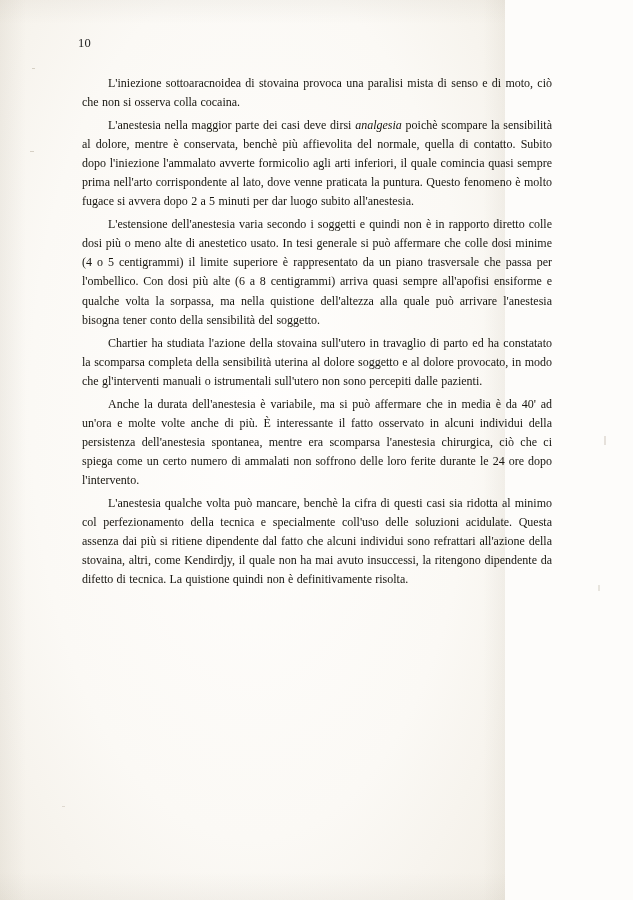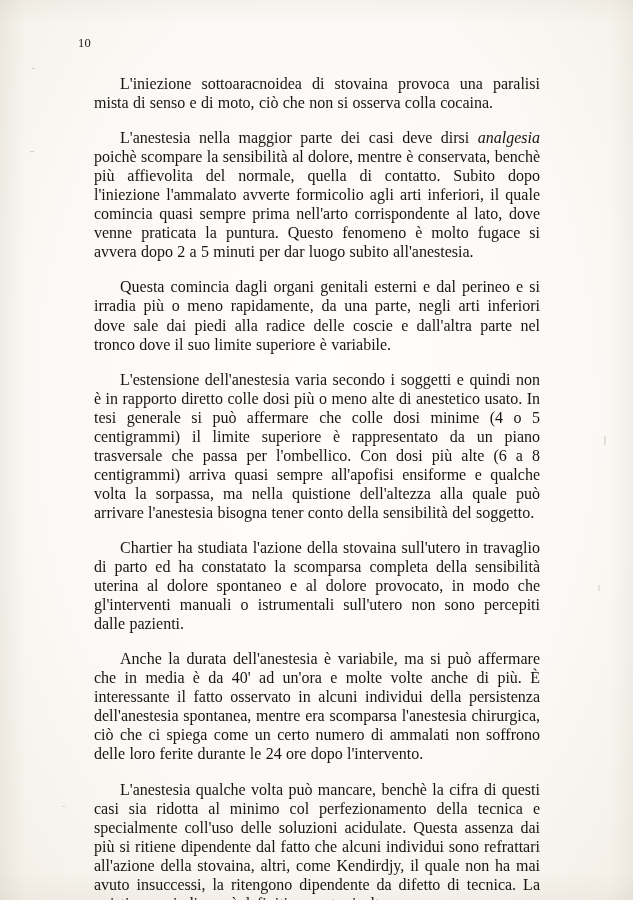--- a/index.html
+++ b/index.html
@@ -9,21 +9,21 @@
   body {
     width: 633px;
     height: 900px;
     background: #fdfcfa;
     font-family: "Liberation Serif", serif;
     color: #1c1a18;
     overflow: hidden;
   }
   .page {
     position: relative;
-    width: 633px;
+    width: 505px;
     height: 900px;
     box-sizing: border-box;
     background:
       radial-gradient(ellipse at 50% 45%, #fffefd 0%, #fbf9f5 62%, #f3efe7 100%);
   }
   
   .page:before {
     content: "";
     position: absolute;
     inset: 0;
@@ -55,24 +55,24 @@
   .running-head {
     flex: 1;
     text-align: center;
     font-size: 10.6px;
     letter-spacing: 0.9px;
     text-transform: uppercase;
     color: #2a2624;
     padding-right: 26px;
   }
   .body-text p {
-    margin: 16px;
+    margin: 4px;
     text-indent: 26px;
     text-align: justify;
-    font-size: 16px;
+    font-size: 12px;
     line-height: 19.05px;
     color: #17150f;
     hyphens: manual;
     word-spacing: 0.3px;
   }
   .body-text p + p {
     margin-top: 0;
   }
   .body-text em {
     font-style: italic;
@@ -102,21 +102,20 @@
 
   <div class="content">
 
     <div class="header-row">
       <div class="folio">10</div>
     </div>
 
     <div class="body-text">
       <p>L'iniezione sottoaracnoidea di stovaina provoca una paralisi mista di senso e di moto, ciò che non si osserva colla cocaina.</p>
       <p>L'anestesia nella maggior parte dei casi deve dirsi <em>analgesia</em> poichè scompare la sensibilità al dolore, mentre è conservata, benchè più affievolita del normale, quella di contatto. Subito dopo l'iniezione l'ammalato avverte formicolio agli arti inferiori, il quale comincia quasi sempre prima nell'arto corrispondente al lato, dove venne praticata la puntura. Questo fenomeno è molto fugace si avvera dopo 2 a 5 minuti per dar luogo subito all'anestesia.</p>
-      <p>Questa comincia dagli organi genitali esterni e dal perineo e si irradia più o meno rapidamente, da una parte, negli arti inferiori dove sale dai piedi alla radice delle coscie e dall'altra parte nel tronco dove il suo limite superiore è variabile.</p>
       <p>L'estensione dell'anestesia varia secondo i soggetti e quindi non è in rapporto diretto colle dosi più o meno alte di anestetico usato. In tesi generale si può affermare che colle dosi minime (4 o 5 centigrammi) il limite superiore è rappresentato da un piano trasversale che passa per l'ombellico. Con dosi più alte (6 a 8 centigrammi) arriva quasi sempre all'apofisi ensiforme e qualche volta la sorpassa, ma nella quistione dell'altezza alla quale può arrivare l'anestesia bisogna tener conto della sensibilità del soggetto.</p>
-      <p>Chartier ha studiata l'azione della stovaina sull'utero in travaglio di parto ed ha constatato la scomparsa completa della sensibilità uterina al dolore spontaneo e al dolore provocato, in modo che gl'interventi manuali o istrumentali sull'utero non sono percepiti dalle pazienti.</p>
+      <p>Chartier ha studiata l'azione della stovaina sull'utero in travaglio di parto ed ha constatato la scomparsa completa della sensibilità uterina al dolore soggetto e al dolore provocato, in modo che gl'interventi manuali o istrumentali sull'utero non sono percepiti dalle pazienti.</p>
       <p>Anche la durata dell'anestesia è variabile, ma si può affermare che in media è da 40' ad un'ora e molte volte anche di più. È interessante il fatto osservato in alcuni individui della persistenza dell'anestesia spontanea, mentre era scomparsa l'anestesia chirurgica, ciò che ci spiega come un certo numero di ammalati non soffrono delle loro ferite durante le 24 ore dopo l'intervento.</p>
       <p>L'anestesia qualche volta può mancare, benchè la cifra di questi casi sia ridotta al minimo col perfezionamento della tecnica e specialmente coll'uso delle soluzioni acidulate. Questa assenza dai più si ritiene dipendente dal fatto che alcuni individui sono refrattari all'azione della stovaina, altri, come Kendirdjy, il quale non ha mai avuto insuccessi, la ritengono dipendente da difetto di tecnica. La quistione quindi non è definitivamente risolta.</p>
     </div>
 
   </div>
 </div>
 
 </body></html>

